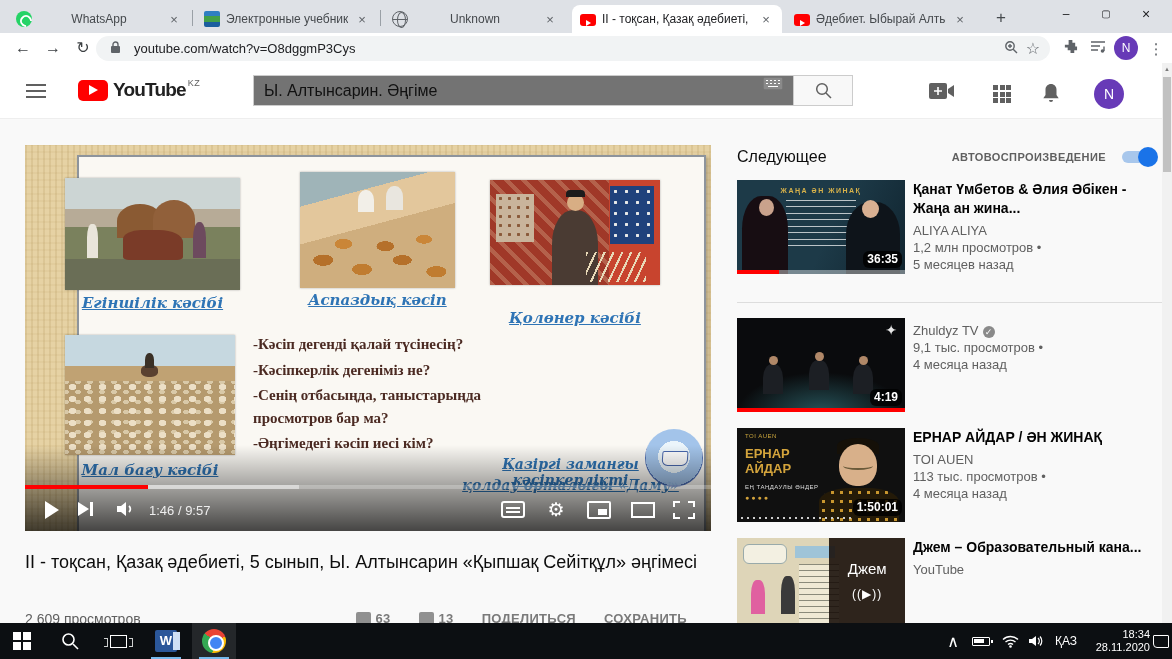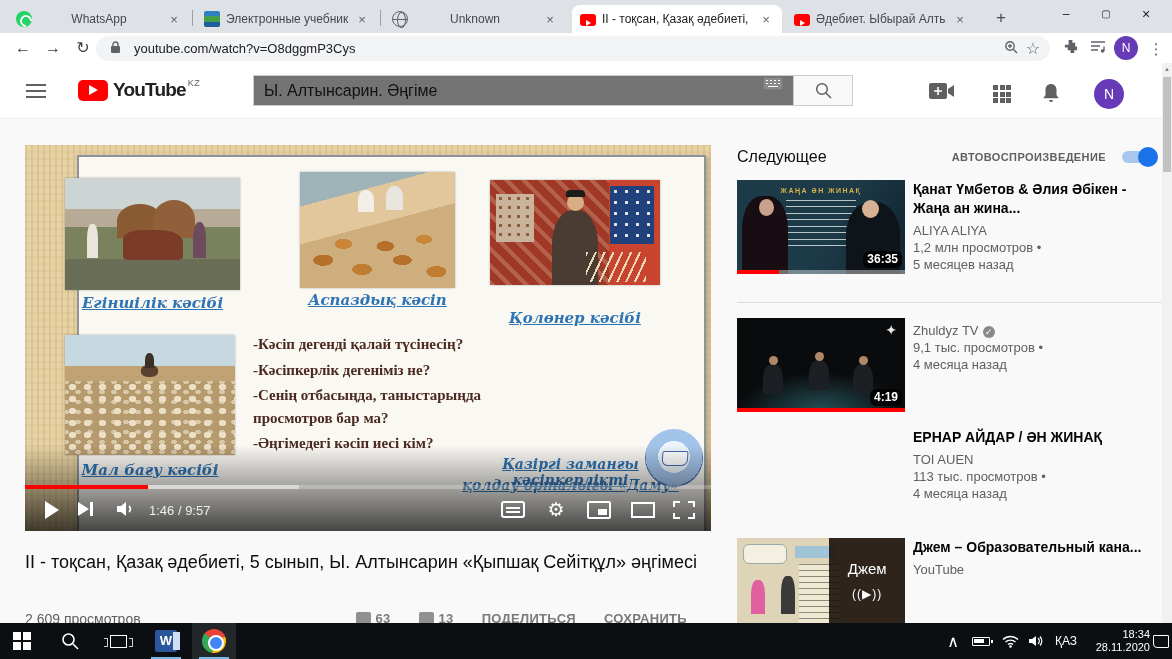--- a/index.html
+++ b/index.html
@@ -520,20 +520,32 @@
         </span>
     </div>
     <div class="sb-text">
       <div class="sb-channel"><span>Zhuldyz TV</span><span class="verified">✓</span></div>
       <div class="sb-meta">9,1 тыс. просмотров •</div>
       <div class="sb-meta">4 месяца назад</div>
     </div>
   </div>
 
   <div class="sb-item" style="top:309px">
+    <div class="sb-thumb t3">
+      <div class="hdr">TOI AUEN</div>
+      <div class="big"><span>ЕРНАР</span><br><span>АЙДАР</span></div>
+      <div class="sub">ЕҢ ТАҢДАУЛЫ ӘНДЕР</div>
+      <div class="dots">●●●●</div>
+      <div class="hair"></div>
+        <div class="face"></div>
+        <div class="glasses"></div>
+        <div class="jacket"></div>
+        <div class="dotline"></div>
+      <span class="dur">1:50:01</span>
+    </div>
     <div class="sb-text">
       <div class="sb-title">ЕРНАР АЙДАР / ӘН ЖИНАҚ</div>
       <div class="sb-channel">TOI AUEN</div>
       <div class="sb-meta">113 тыс. просмотров •</div>
       <div class="sb-meta">4 месяца назад</div>
     </div>
   </div>
 
   <div class="sb-item" style="top:419px">
     <div class="sb-thumb t4">

